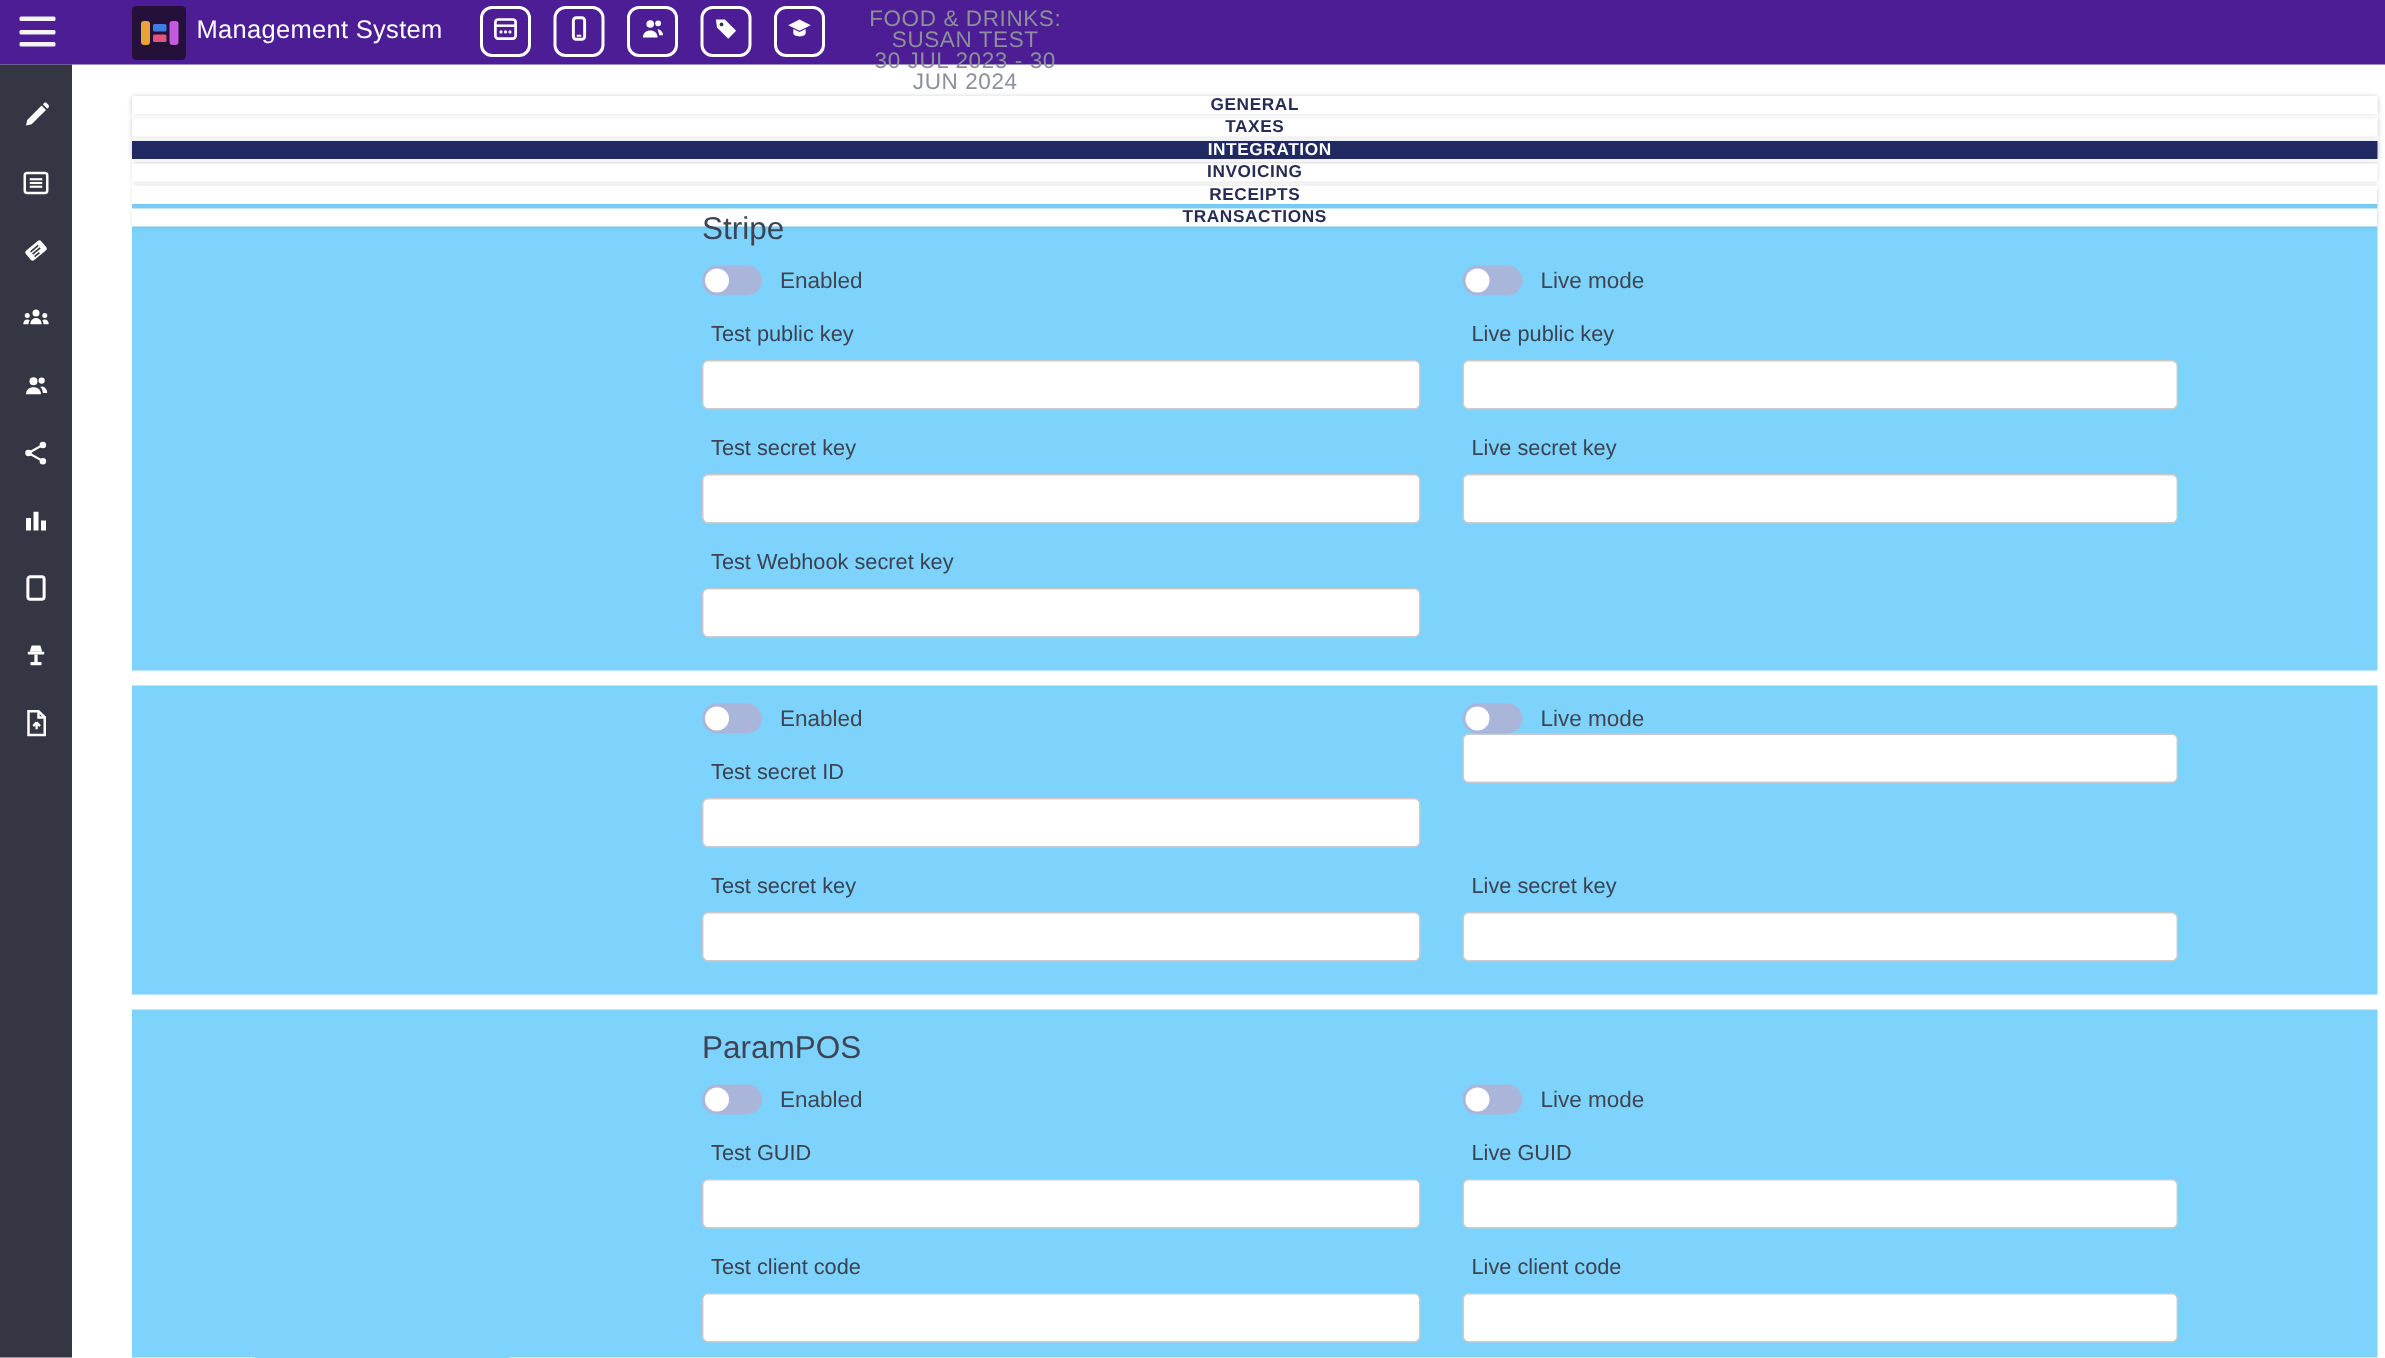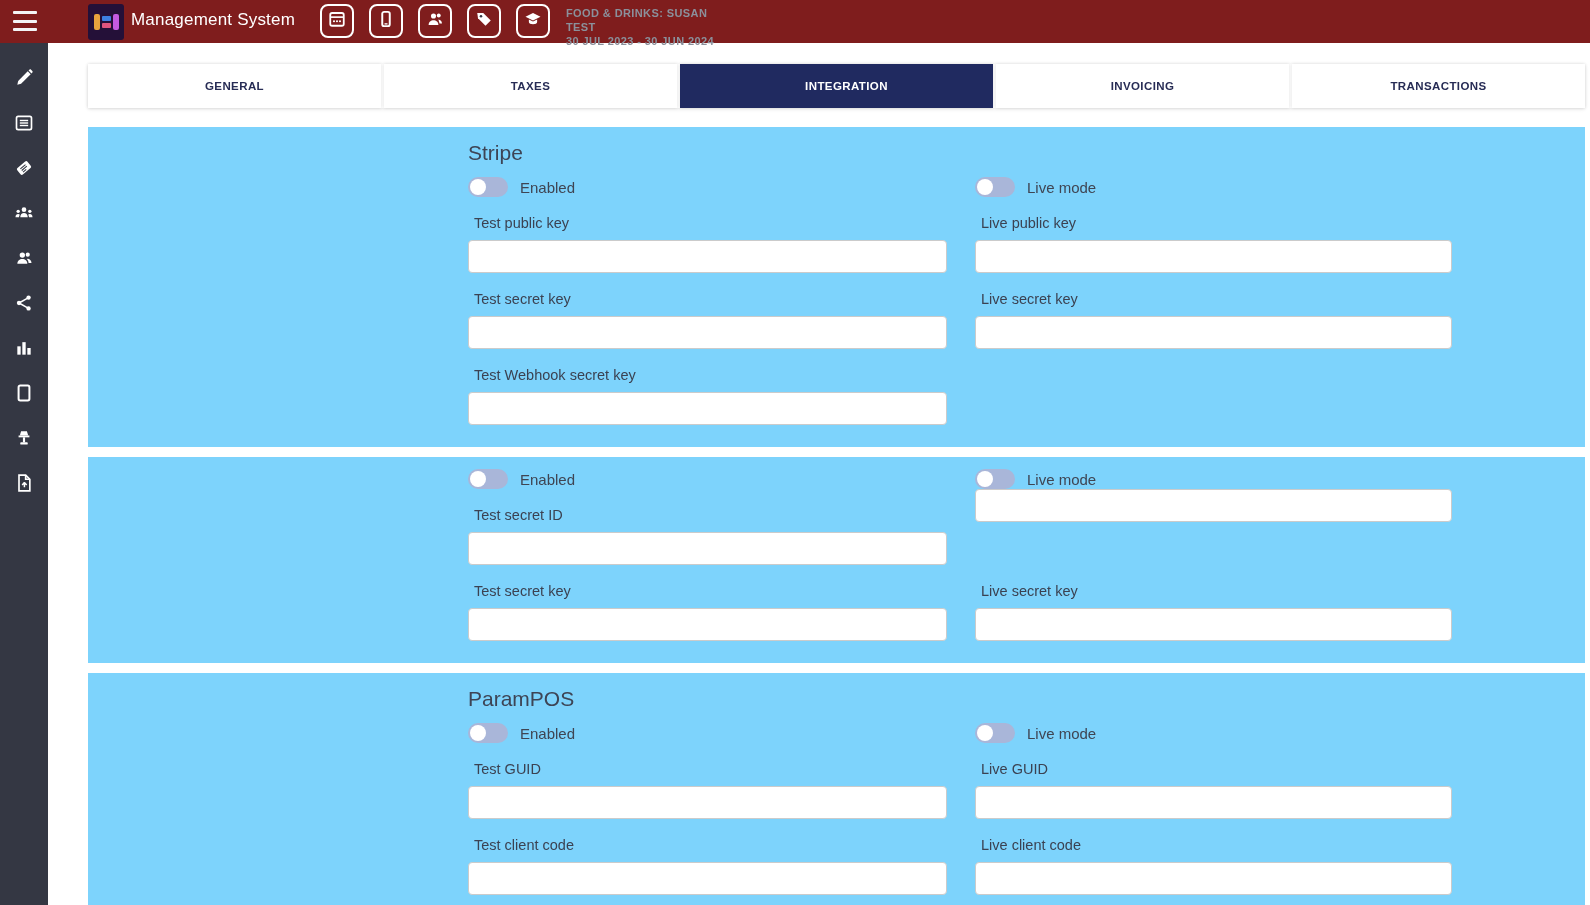--- a/index.html
+++ b/index.html
@@ -1,49 +1,49 @@
 <!DOCTYPE html>
 <html><head>
 <meta charset="utf-8">
 <style>
   * { margin:0; padding:0; box-sizing:border-box; }
   html,body { width:1590px; height:905px; overflow:hidden; background:#ffffff;
               font-family:"Liberation Sans","DejaVu Sans",sans-serif; }
 
   
   .topbar { position:absolute; top:0; left:0; width:1590px; height:43px;
-            background:#7f1d1d; display:flex; align-items:center; z-index:5; }
+            background:#4c1d95; display:flex; align-items:center; z-index:5; }
   .hamburger { position:absolute; left:13px; top:11px; width:24px; height:20px;
                display:flex; flex-direction:column; justify-content:space-between; cursor:pointer; }
   .hamburger span { display:block; height:3px; background:#f3f4f6; border-radius:1px; }
   .logo { position:absolute; left:88px; top:4px; width:36px; height:36px; border-radius:3px;
           background:#241038; overflow:hidden; }
   .logo .neon1 { position:absolute; left:6px; top:10px; width:6px; height:16px; background:#e8a33d; border-radius:2px; }
   .logo .neon2 { position:absolute; left:14px; top:12px; width:9px; height:5px; background:#3d7fe0; border-radius:1px; }
   .logo .neon2b{ position:absolute; left:14px; top:19px; width:9px; height:5px; background:#e0557f; border-radius:1px; }
   .logo .neon3 { position:absolute; left:25px; top:10px; width:6px; height:16px; background:#c45ae0; border-radius:2px; }
   .app-title { position:absolute; left:131px; top:10px; color:#ffffff; font-size:17px; font-weight:500; letter-spacing:0.2px; }
   .tb-buttons { position:absolute; left:320px; top:4px; display:flex; gap:15px; }
   .tb-btn { width:34px; height:34px; border:2px solid #ffffff; border-radius:8px;
             display:flex; align-items:center; justify-content:center; cursor:pointer; background:transparent; }
   .tb-btn svg { width:18px; height:18px; }
-  .context { position:absolute; left:566px; top:6px; width:155px; 
-             color:#8b909b; font-size:11px; font-weight:bold; letter-spacing:0.4px; line-height:14px; }
+  .context { position:absolute; left:566px; top:6px; width:155px; text-align:center;
+             color:#8b909b; font-size:15px; font-weight:normal; letter-spacing:0.4px; line-height:14px; }
 
   
   .sidebar { position:absolute; top:43px; left:0; width:48px; height:862px; background:#343743;
              display:flex; flex-direction:column; align-items:center; padding-top:14px; }
   .sb-item { width:48px; height:45px; display:flex; align-items:center; justify-content:center; cursor:pointer; }
   .sb-item svg { width:20px; height:20px; }
 
   
   .main { position:absolute; top:43px; left:48px; width:1542px; height:862px; background:#ffffff; overflow:hidden; }
 
   .tabs { margin:21px 5px 0 40px; display:flex; gap:3px; height:44px;
-          box-shadow:0 1px 4px rgba(0,0,0,0.10); }
+          box-shadow:0 1px 4px rgba(0,0,0,0.10);flex-direction:column; }
   .tab { flex:1 1 0; background:#ffffff; display:flex; align-items:center; justify-content:center;
          font-size:11.5px; font-weight:bold; letter-spacing:0.4px; color:#272c55; cursor:pointer;
          box-shadow:0 0 3px rgba(0,0,0,0.12); }
   .tab.active { background:#202a60; color:#ffffff;padding-left:20px; }
 
   .card { margin:10px 5px 0 40px; background:#7dd3fc;
           padding:12px 133px 22px 380px; }
   .card.first { margin-top:19px; }
   .card h2 { font-size:21px; font-weight:400; color:#3d4455; line-height:27px; margin-bottom:11px; }
 
@@ -199,20 +199,21 @@
   </div>
 </div>
 
 <div class="main">
 
   <div class="tabs">
     <div class="tab">GENERAL</div>
     <div class="tab">TAXES</div>
     <div class="tab active">INTEGRATION</div>
     <div class="tab">INVOICING</div>
+    <div class="tab">RECEIPTS</div>
     <div class="tab">TRANSACTIONS</div>
   </div>
 
   <div class="card first">
     <h2>Stripe</h2>
     <div class="toggle-grid">
       <div class="toggle-row">
         <div class="toggle">
             <div class="knob"></div>
           </div>

